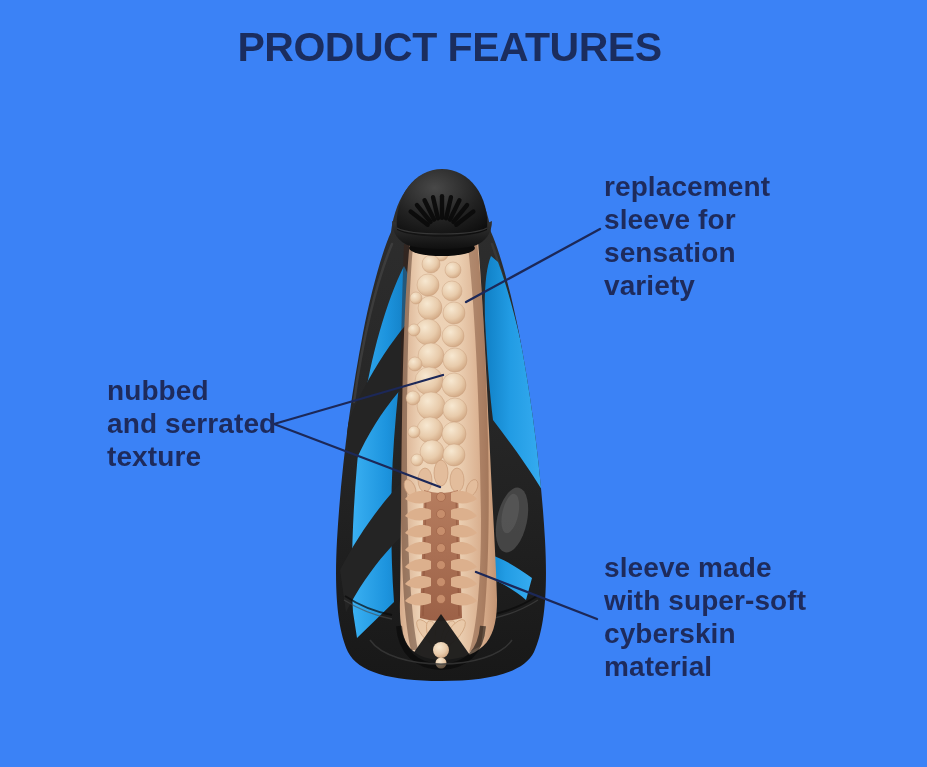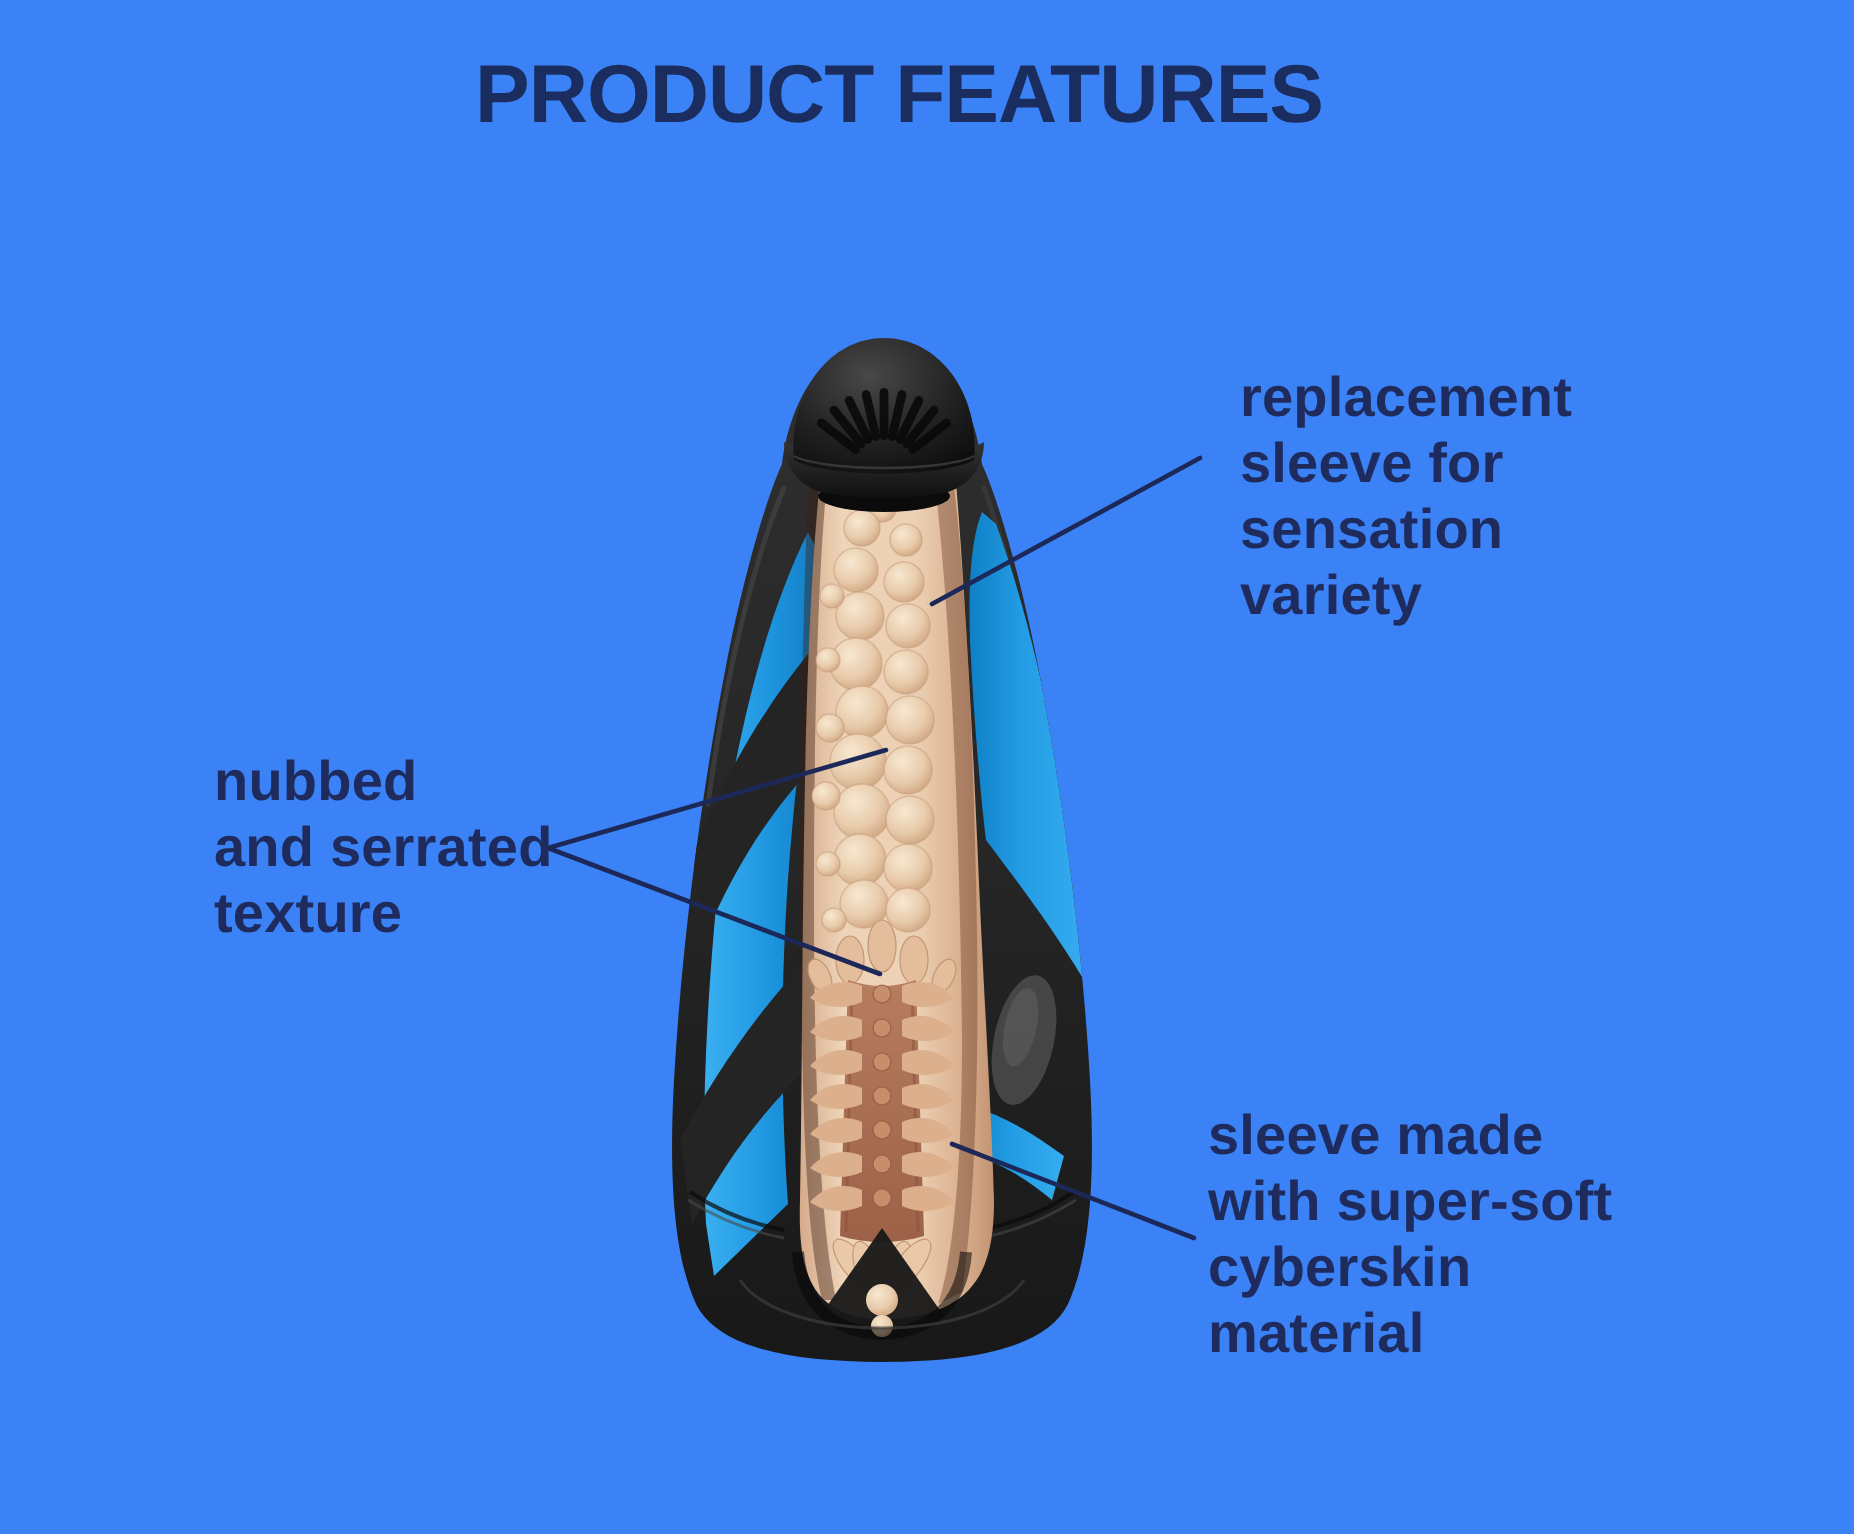--- a/index.html
+++ b/index.html
@@ -23,21 +23,21 @@
   }
   .callout{
     position:absolute;
     color:#1e2b5c;
     font-size:28px;
     line-height:33px;
     font-weight:600;
     letter-spacing:0.1px;
     white-space:pre-line;
   }
-  .callout-replacement{left:604px;top:182px;margin-left:16px;}
+  .callout-replacement{left:604px;top:170px;}
   .callout-texture{left:107px;top:374px;}
   .callout-material{left:604px;top:551px;}
   svg.illustration{position:absolute;left:0;top:0;}
 </style>
 </head>
 <body>
 
 <div class="canvas">
 
   <h1 class="page-title">PRODUCT FEATURES</h1>

